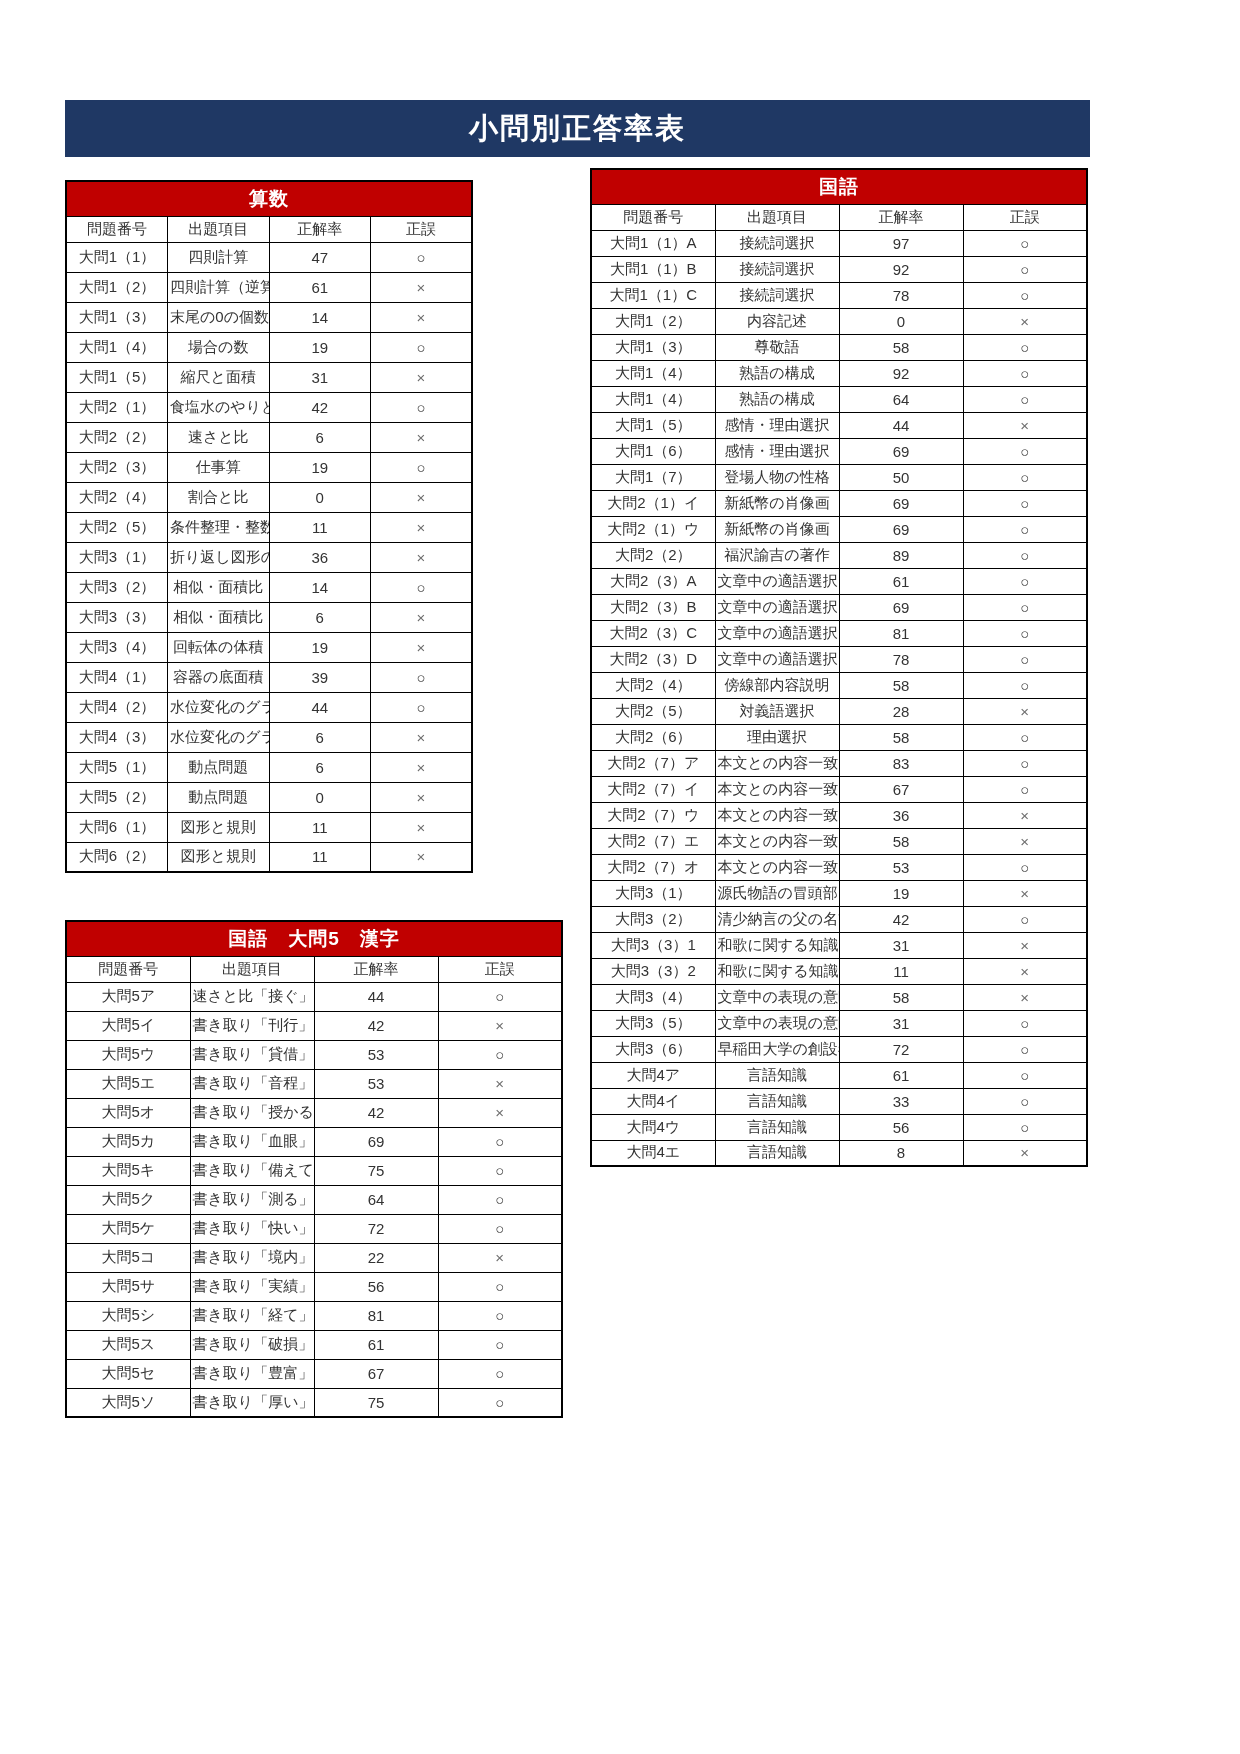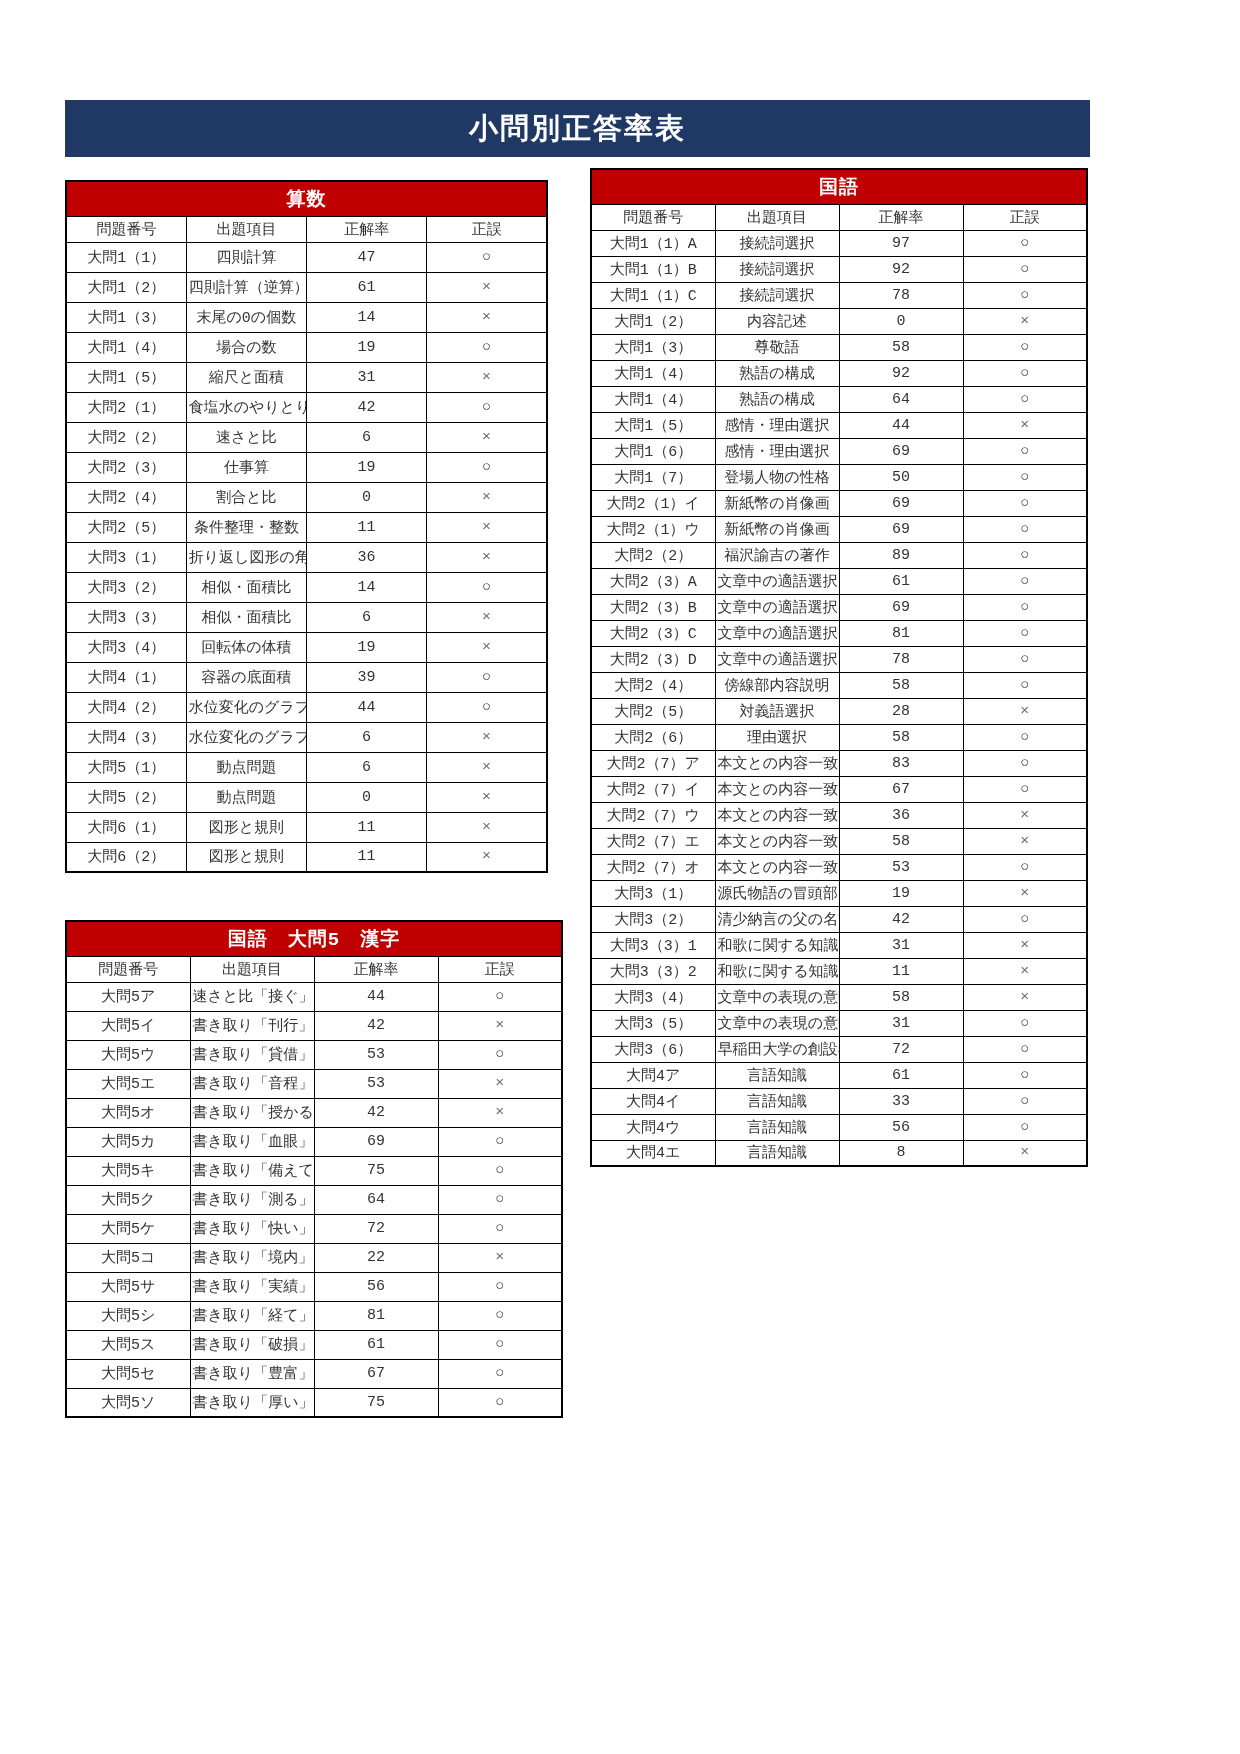--- a/index.html
+++ b/index.html
@@ -3,21 +3,21 @@
 <meta charset="utf-8">
 <style>
   * { box-sizing: border-box; }
   html, body {
     margin: 0; padding: 0;
     width: 1240px; height: 1754px;
     background: #ffffff;
     font-family: "Liberation Sans", "DejaVu Sans", sans-serif;
     color: #333333;
   }
-  .page { position: relative; width: 1240px; height: 1754px; overflow: hidden; font-family: Liberation Mono, monospace; }
+  .page { position: relative; width: 1240px; height: 1754px; overflow: hidden; }
 
   .banner {
     position: absolute; left: 65px; top: 100px;
     width: 1025px; height: 57px;
     background: #1f3864;
     color: #ffffff;
     display: flex; align-items: center; justify-content: center;
     font-size: 29px; font-weight: bold; letter-spacing: 2px;
   }
 
@@ -42,21 +42,21 @@
     background: #c00000;
     color: #ffffff;
     font-weight: bold;
     font-size: 19px;
     height: 35px;
     letter-spacing: 1px;
     border: 1px solid #000000;
   }
   table.score .head-row td { height: 26px; color: #333333; }
 
-  #math-table  { left: 65px;  top: 180px; width: 483px; }
+  #math-table  { left: 65px;  top: 180px; width: 408px; }
   #kanji-table { left: 65px;  top: 920px; width: 498px; }
   #kokugo-table{ left: 590px; top: 168px; width: 498px; }
 
   #math-table td.c-no,  #kanji-table td.c-no  { width: 105px; }
   #math-table td.c-tp,  #kanji-table td.c-tp  { width: 250px; }
   #math-table td.c-rt,  #kanji-table td.c-rt  { width: 78px;  }
   #math-table td.c-mk,  #kanji-table td.c-mk  { width: 50px;  }
 
   #kokugo-table td.c-no { width: 128px; }
   #kokugo-table td.c-tp { width: 234px; }

